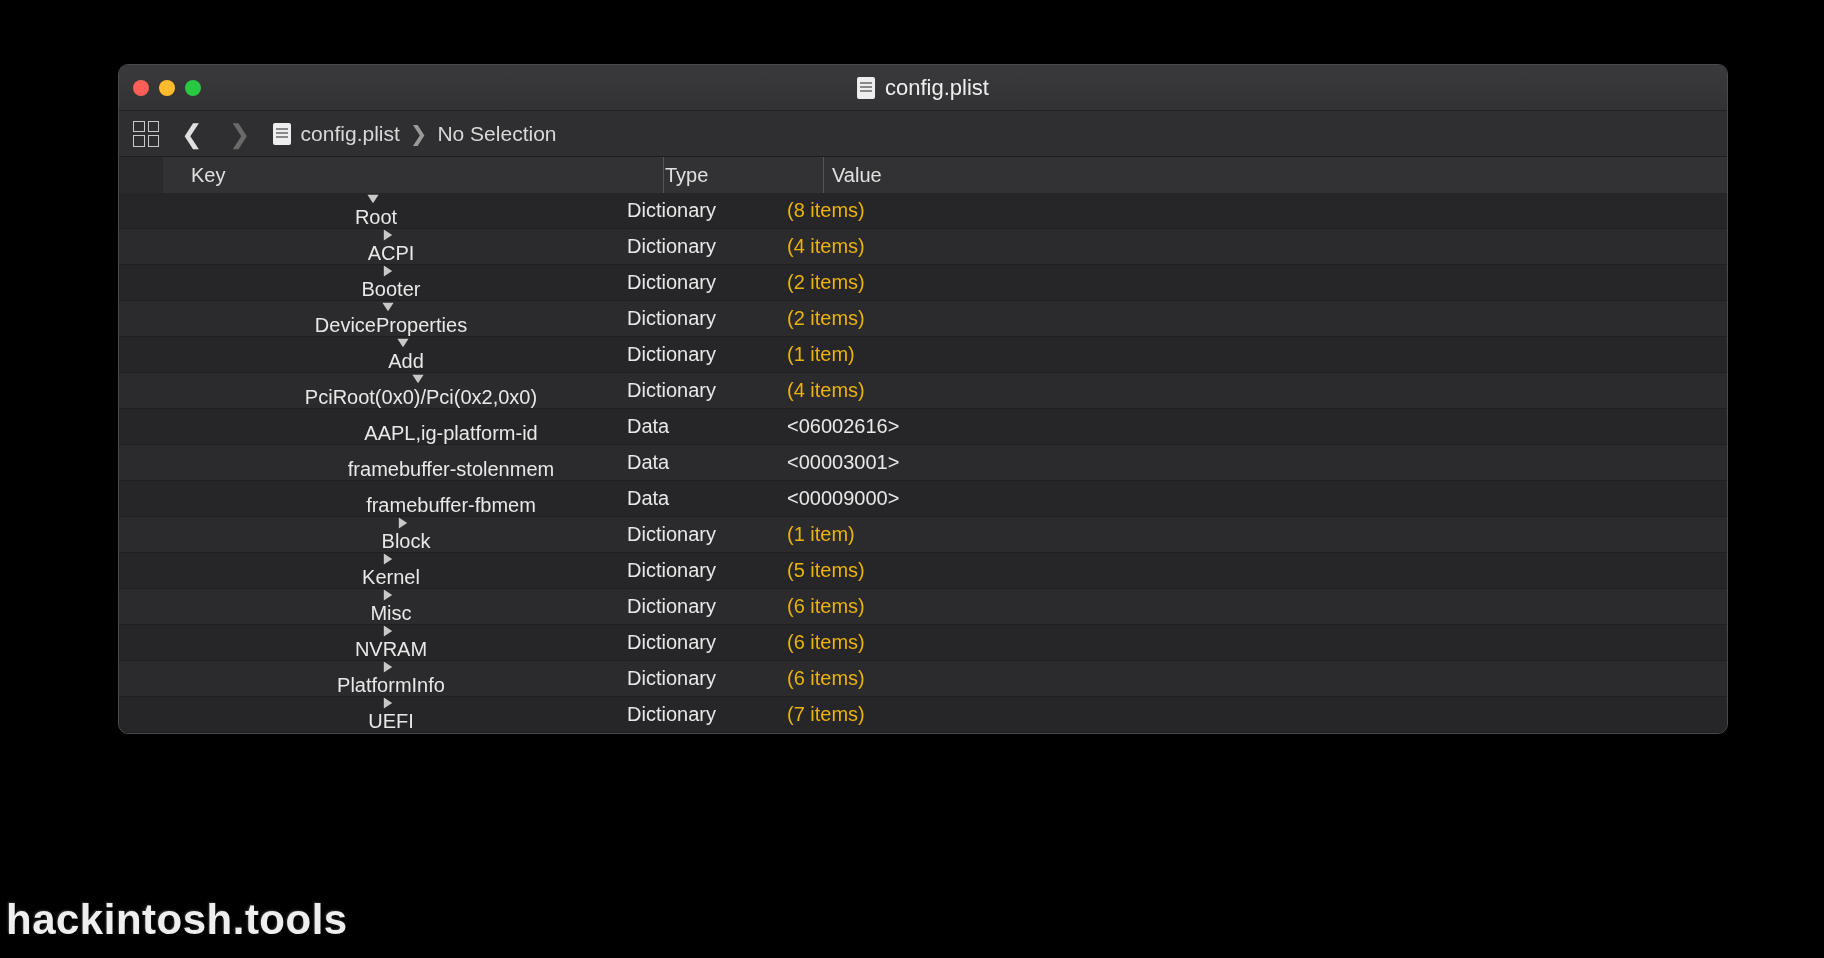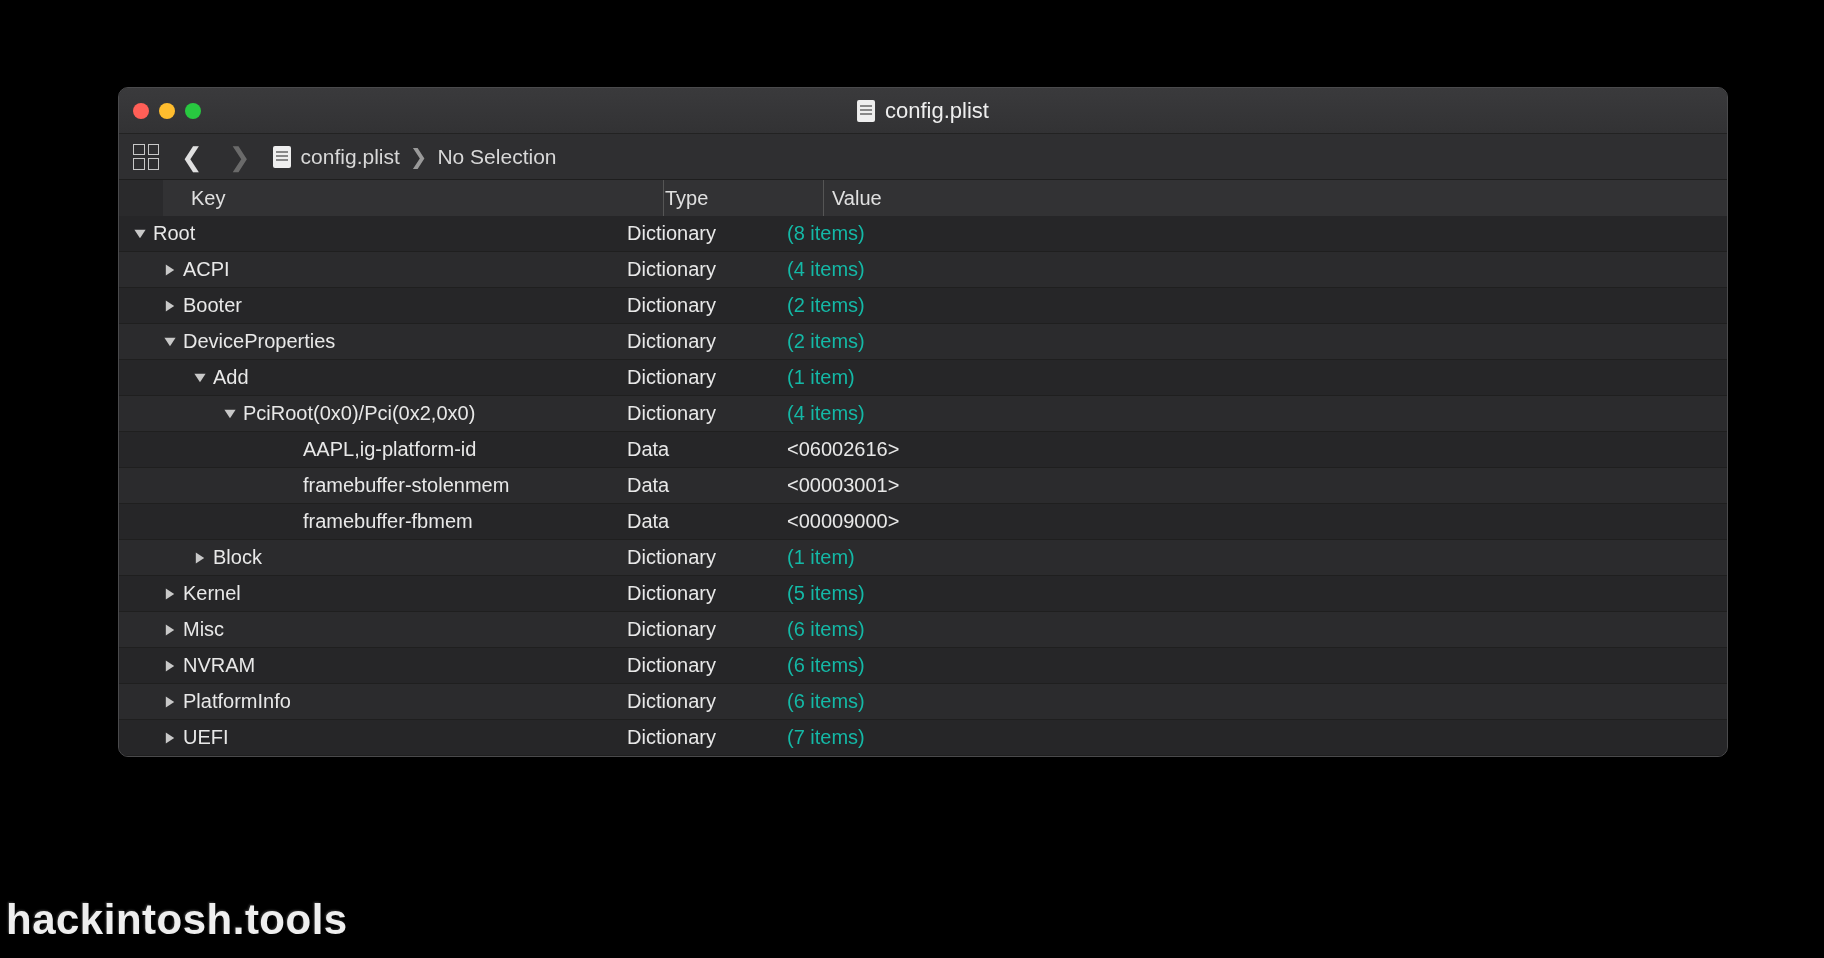--- a/index.html
+++ b/index.html
@@ -8,21 +8,21 @@
   width: 1824px;
   height: 958px;
   font-family: -apple-system, "Helvetica Neue", Helvetica, Arial, sans-serif;
   color: #ddd;
   position: relative;
   overflow: hidden;
 }
 .window {
   position: absolute;
   left: 118px;
-  top: 87px;
+  top: 64px;
   width: 1610px;
   background: #2a2a2c;
   border-radius: 10px;
   overflow: hidden;
   border: 1px solid #4a4a4c;
   box-shadow: 0 10px 40px rgba(0,0,0,0.6);
 }
 .titlebar {
   height: 46px;
   background: linear-gradient(#3a3a3c, #323234);
@@ -87,24 +87,24 @@
 .col-value { flex: 1; border-left: 1px solid #555; padding-left: 8px; height: 100%; display: flex; align-items: center; }
 .rows { font-size: 20px; }
 .row {
   display: flex;
   height: 36px;
   align-items: center;
   border-bottom: 1px solid #1f1f1f;
 }
 .row:nth-child(odd)  { background: #262628; }
 .row:nth-child(even) { background: #2b2b2d; }
-.row .key  { width: 500px; display: flex; align-items: center; color: #e8e8e8; }
+.row .key  { width: 500px; display: flex; align-items: center; color: #e8e8e8; flex-direction: column; }
 .row .type { width: 160px; padding-left: 8px; color: #e8e8e8; }
 .row .value{ flex: 1; padding-left: 8px; color: #e8e8e8; }
-.row .value.dim { color: #14b8a6; }
+.row .value.dim { color: #eab308; }
 .disclosure {
   width: 14px; height: 14px;
   display: inline-block;
   margin-right: 6px;
   color: #c8c8c8;
 }
 .disclosure svg { display: block; }
 .indent-0 { padding-left: 14px; }
 .indent-1 { padding-left: 44px; }
 .indent-2 { padding-left: 74px; }

